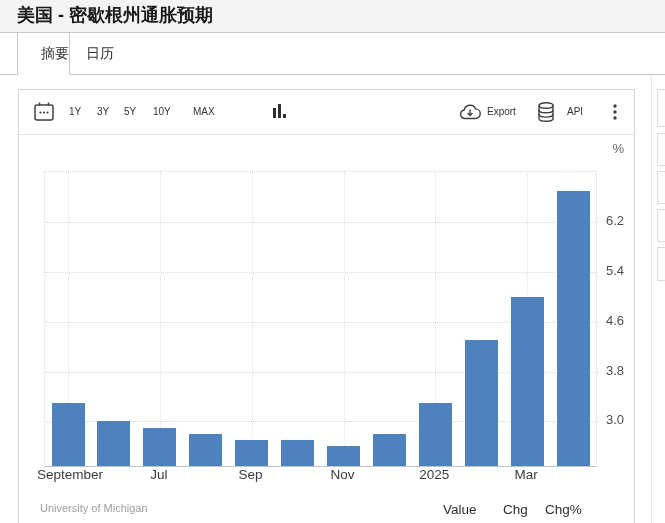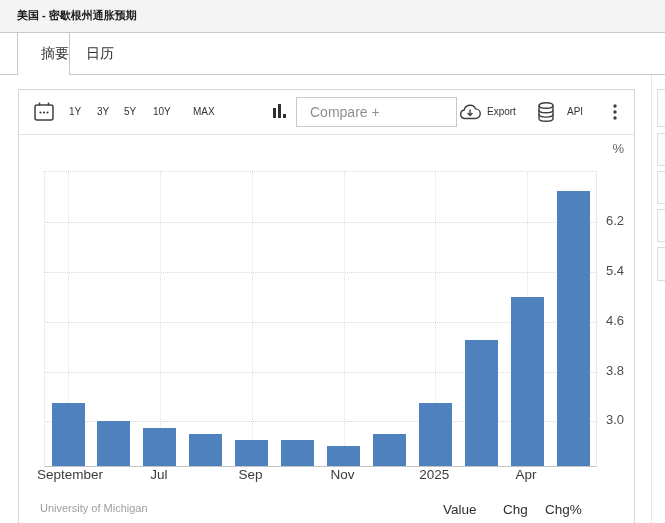--- a/index.html
+++ b/index.html
@@ -2,21 +2,21 @@
 <html><head>
 <meta charset="utf-8">
 <style>
   html,body{margin:0;padding:0;background:#fff;}
   #app{
     position:relative;width:665px;height:523px;background:#fff;overflow:hidden;
     font-family:"Liberation Sans","DejaVu Sans",sans-serif;color:#333;
   }
   
   .header{position:absolute;left:0;top:0;width:665px;height:32px;background:#f4f4f4;border-bottom:1px solid #c9c9c9;}
-  .page-title{position:absolute;left:17px;top:0;line-height:31px;font-size:11px;font-weight:bold;color:#1a1a1a;white-space:nowrap;}
+  .page-title{position:absolute;left:17px;top:0;line-height:31px;font-size:18px;font-weight:bold;color:#1a1a1a;white-space:nowrap;}
   
   .tabrow{position:absolute;left:0;top:33px;width:665px;height:41px;border-bottom:1px solid #c9c9c9;background:#fff;}
   .tab-active{position:absolute;left:17px;top:0;width:51px;height:42px;background:#fff;border-left:1px solid #c9c9c9;border-right:1px solid #c9c9c9;z-index:3;text-align:right;line-height:41px;font-size:14px;color:#333;}
   .tab{position:absolute;top:0;line-height:41px;font-size:14px;color:#333;cursor:pointer;}
   .tab-calendar{left:86px;}
   .tab-download{left:132px;}
   .caret{display:inline-block;font-size:9px;color:#333;margin-left:5px;transform:translateY(-1px);}
   
   .panel{position:absolute;left:18px;top:89px;width:617px;height:434px;border:1px solid #d6d6d6;border-bottom:none;background:#fff;box-sizing:border-box;}
   .toolbar{position:absolute;left:0;top:0;width:615px;height:44px;border-bottom:1px solid #e4e4e4;}
@@ -77,21 +77,20 @@
       <span class="tb" style="left:105px;">5Y</span>
       <span class="tb" style="left:134px;">10Y</span>
       <span class="tb" style="left:174px;">MAX</span>
       <span class="tb-icon" style="left:253px;top:13px;">
         <svg width="16" height="18" viewBox="0 0 16 18">
           <rect x="1" y="5" width="3" height="10" fill="#2f2f2f"></rect>
           <rect x="6" y="1" width="3" height="14" fill="#2f2f2f"></rect>
           <rect x="11" y="11" width="3" height="4" fill="#2f2f2f"></rect>
         </svg>
       </span>
-      <div class="compare-box">Compare +</div>
       <span class="tb-icon" style="left:439px;top:13px;">
         <svg width="24" height="18" viewBox="0 0 24 18">
           <path d="M6.5 15.5 A4.3 4.3 0 0 1 6.2 7 A6 6 0 0 1 17.6 5.9 A4.1 4.1 0 0 1 17.3 15.5 Z" fill="none" stroke="#3f3f3f" stroke-width="1.4"></path>
           <line x1="12" y1="6.5" x2="12" y2="12" stroke="#3f3f3f" stroke-width="1.4"></line>
           <path d="M9.6 9.9 L12 12.4 L14.4 9.9" fill="none" stroke="#3f3f3f" stroke-width="1.4"></path>
         </svg>
       </span>
       <span class="tb" style="left:468px;">Export</span>
       <span class="tb-icon" style="left:517px;top:11px;">
         <svg width="20" height="22" viewBox="0 0 20 22">
@@ -144,21 +143,21 @@
       <div class="ylab" style="top: 141.8px;">4.6</div>
       <div class="ylab" style="top: 92.1px;">5.4</div>
       <div class="ylab" style="top: 42.3px;">6.2</div>
     </div>
   <div class="xaxis">
       <div class="xlab" style="left: -7px;">September</div>
       <div class="xlab" style="left: 84.8px;">Jul</div>
       <div class="xlab" style="left: 176.6px;">Sep</div>
       <div class="xlab" style="left: 268.5px;">Nov</div>
       <div class="xlab" style="left: 360.3px;">2025</div>
-      <div class="xlab" style="left: 452.1px;">Apr</div>
+      <div class="xlab" style="left: 452.1px;">Mar</div>
     </div>
 
   <div class="source">University of Michigan</div>
   <span class="view view-value">Value</span>
   <span class="view view-chg">Chg</span>
   <span class="view view-chgpct">Chg%</span>
 
   <div class="right-divider"></div>
   <div class="edge-box" style="top:89px;height:38px;"></div>
   <div class="edge-box" style="top:133px;height:33px;"></div>

